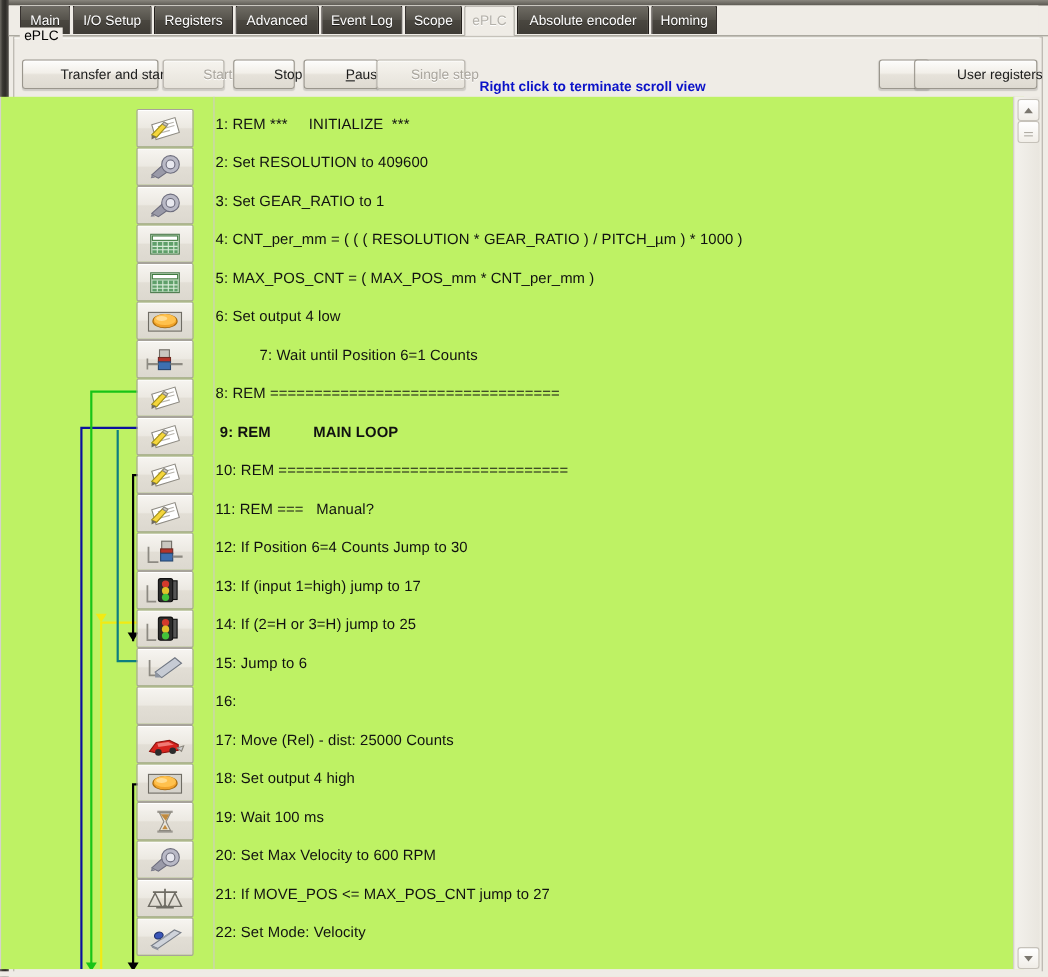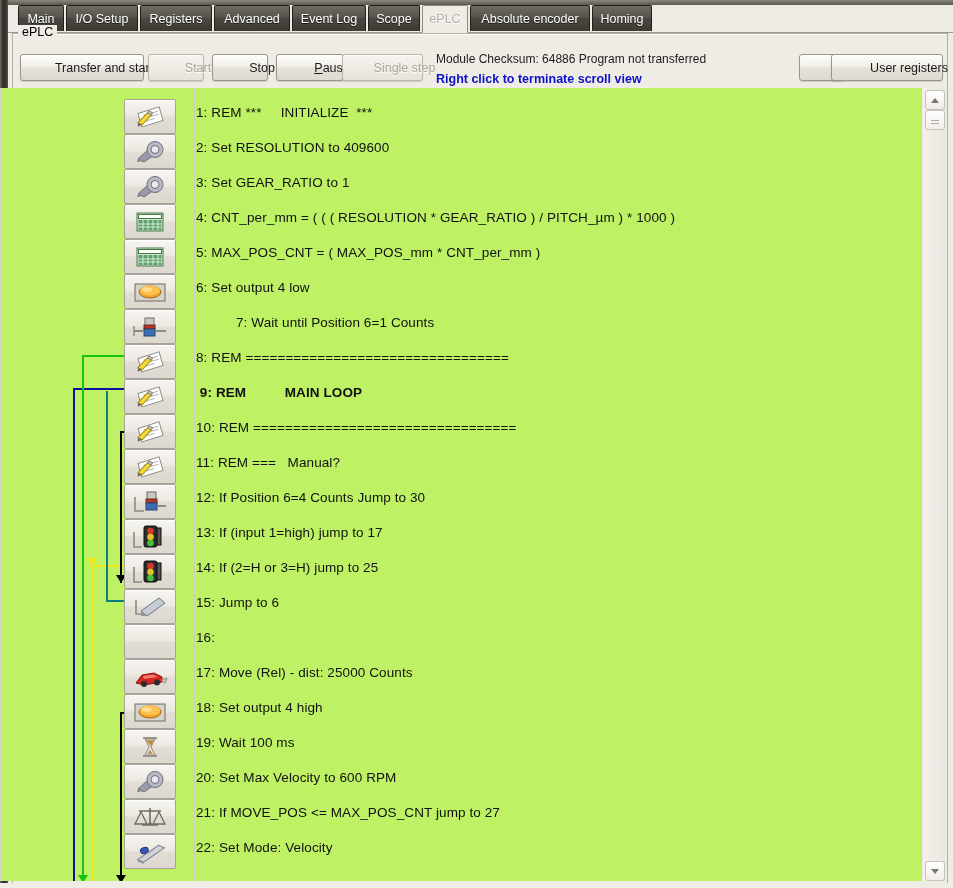--- a/index.html
+++ b/index.html
@@ -161,21 +161,20 @@
         <span>Stop</span>
       </div>
       <div class="btn" style="left: 276px; top: 54px; width: 68px;">
         <span><u>P</u>ause</span>
       </div>
       <div class="btn disabled" style="left: 342px; top: 54px; width: 81px; text-align: right;">
         <span>Single step</span>
       </div>
     </div>
 
-  <div class="status1">Module Checksum: 64886  Program not transferred</div>
   <div class="status2">Right click to terminate scroll view</div>
 
   <div class="btn" id="find-btn" style="left: 799px; top: 54px; width: 28px;">
     <span>
       <svg width="18" height="16" viewBox="0 0 18 16">
         <path d="M3.5 6.2 C2 7.2 1.6 9.4 2.8 10.9 C4 12.4 6.1 12.4 7.2 11 C8.1 9.9 8 8.4 7.2 7.3 Z" fill="#5d6a70"></path>
         <circle cx="4.9" cy="9.2" r="2.6" fill="#40525c"></circle>
         <circle cx="4.9" cy="9.2" r="1.3" fill="#9fb0ba"></circle>
         <path d="M10.6 2.3 C12.6 1.6 14.6 2.6 15.2 4.4 C15.8 6.2 14.7 8 12.8 8.5 C11.3 8.9 10 8.3 9.3 7.2 Z" fill="#6b777d"></path>
         <circle cx="12.4" cy="5.2" r="2.7" fill="#3c4e58"></circle>

